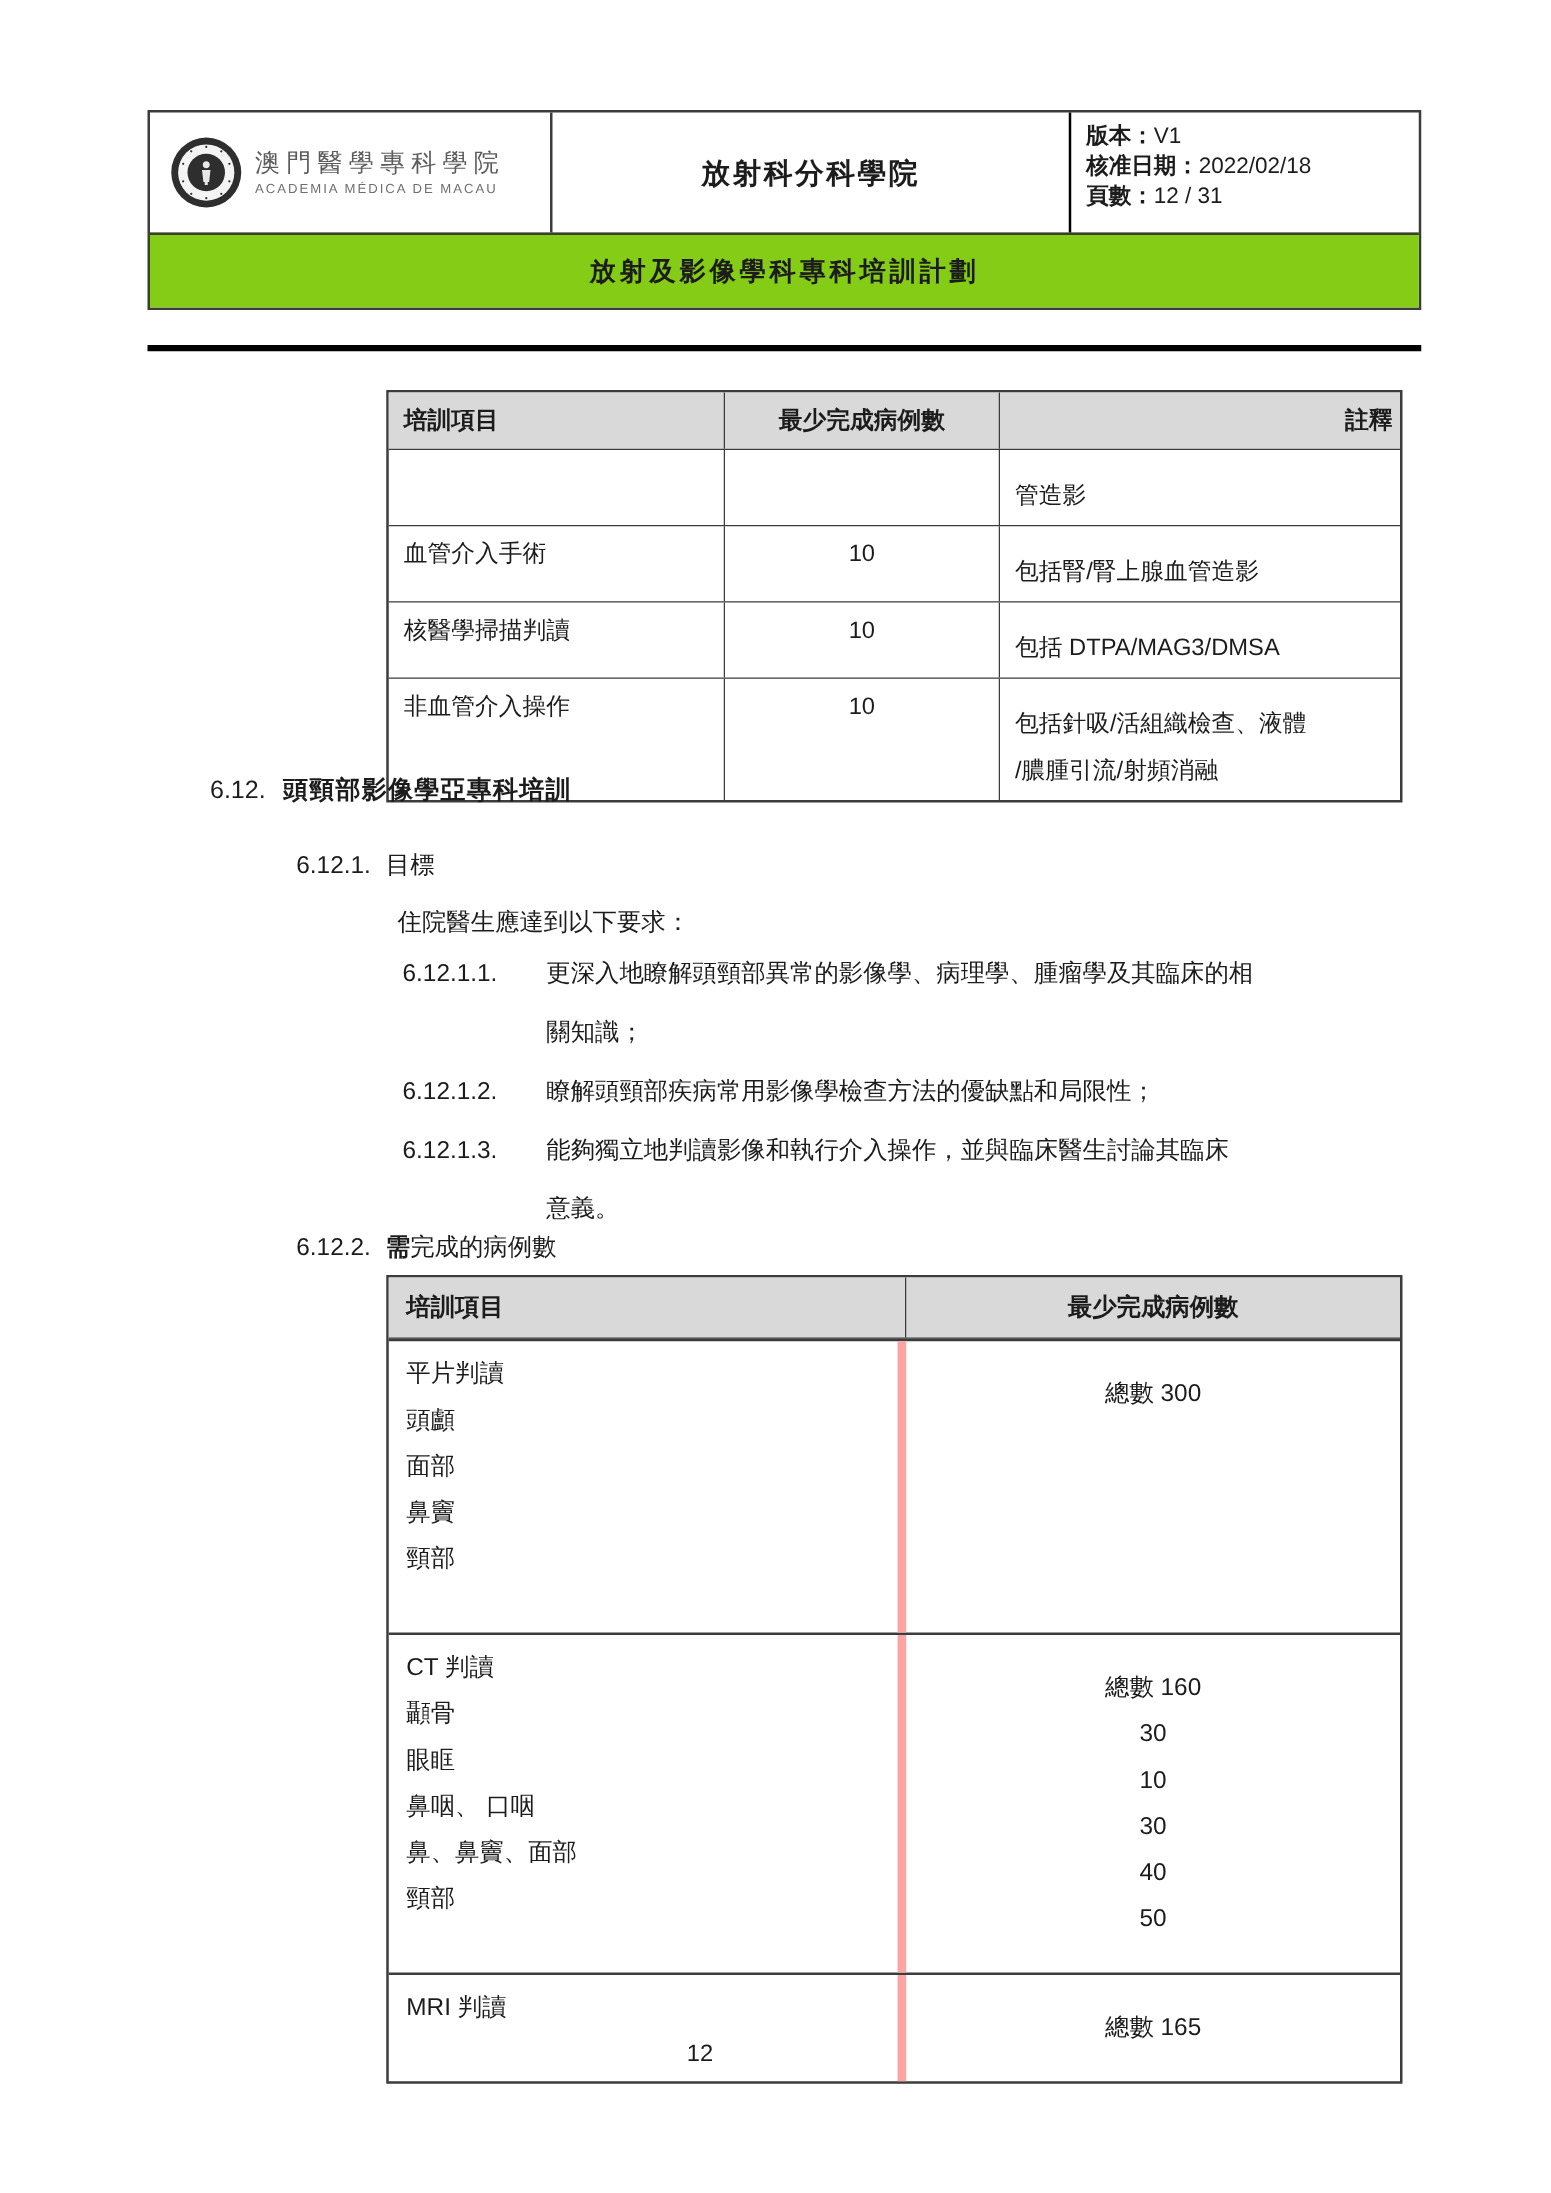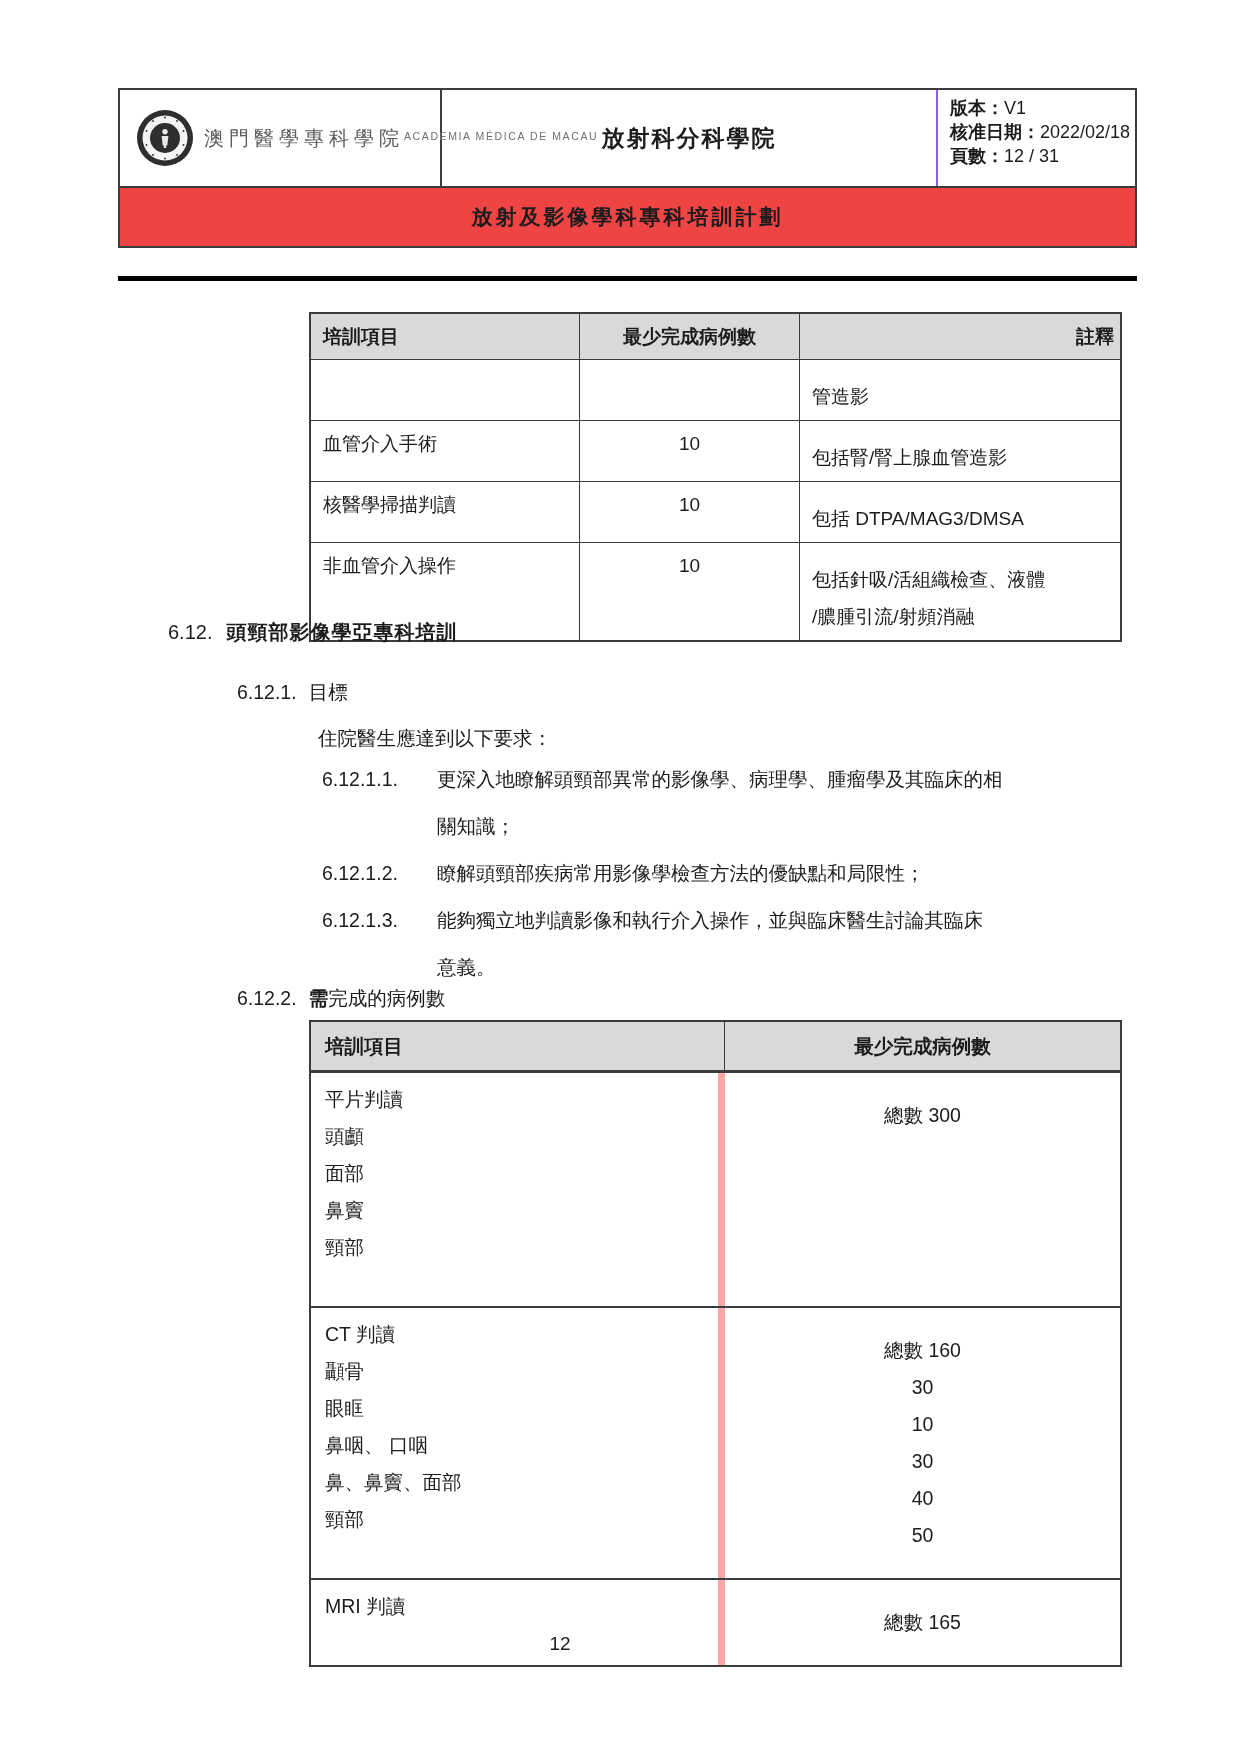--- a/index.html
+++ b/index.html
@@ -5,30 +5,30 @@
   html,body{margin:0;padding:0;background:#ffffff;}
   .page{
     position:relative;width:1241px;height:1754px;background:#ffffff;
     font-family:"Liberation Sans","DejaVu Sans",sans-serif;color:#1c1c1c;overflow:hidden;
   }
   
   .hdr-box{position:absolute;left:118px;top:88px;width:1019px;border:2px solid #3c3c3c;box-sizing:border-box;}
   .hdr-row1{display:flex;height:96px;}
   .hdr-cell{box-sizing:border-box;}
   .logo-cell{width:322px;border-right:2px solid #3c3c3c;display:flex;align-items:center;padding-left:16px;gap:10px;}
-  .title-cell{width:496px;border-right:2px solid #8b5cf6;display:flex;align-items:center;justify-content:center;
+  .title-cell{width:415px;border-right:2px solid #000000;display:flex;align-items:center;justify-content:center;
     font-size:23px;font-weight:bold;letter-spacing:2px;}
   .ver-cell{flex:1;padding:8px 0 20px 12px;display:flex;flex-direction:column;justify-content:center;font-size:18px;}
   .ver-line{white-space:nowrap;}
   .ver-label{font-weight:bold;}
   .seal{width:58px;height:58px;flex:0 0 auto;}
-  .org-text{display:flex;flex-direction:row;line-height:1.15;}
+  .org-text{display:flex;flex-direction:column;line-height:1.15;}
   .org-zh{font-family:"DejaVu Serif","Liberation Serif",serif;font-size:20px;letter-spacing:5px;color:#5c5c5c;white-space:nowrap;}
   .org-en{font-size:10.5px;letter-spacing:1.6px;color:#6e6e6e;margin-top:3px;white-space:nowrap;}
-  .hdr-row2{height:58px;border-top:2px solid #3c3c3c;background:#ef4444;
+  .hdr-row2{height:58px;border-top:2px solid #3c3c3c;background:#84cc16;
     display:flex;align-items:center;justify-content:center;font-size:21px;font-weight:bold;letter-spacing:3px;}
   .thick-rule{position:absolute;left:118px;top:276px;width:1019px;height:5px;background:#000000;}
   
   .t1{position:absolute;left:309px;top:312px;width:813px;border:2px solid #3c3c3c;box-sizing:border-box;font-size:19px;}
   .t1-row{display:flex;border-top:1px solid #3c3c3c;}
   .t1-row:first-child{border-top:none;}
   .t1-head{background:#d9d9d9;font-weight:bold;}
   .c1{width:269px;border-right:1px solid #3c3c3c;padding:9px 6px 9px 12px;box-sizing:border-box;}
   .c2{width:220px;border-right:1px solid #3c3c3c;padding:9px 0;box-sizing:border-box;text-align:center;}
   .c3{flex:1;padding:9px 6px 9px 12px;box-sizing:border-box;line-height:37px;}

